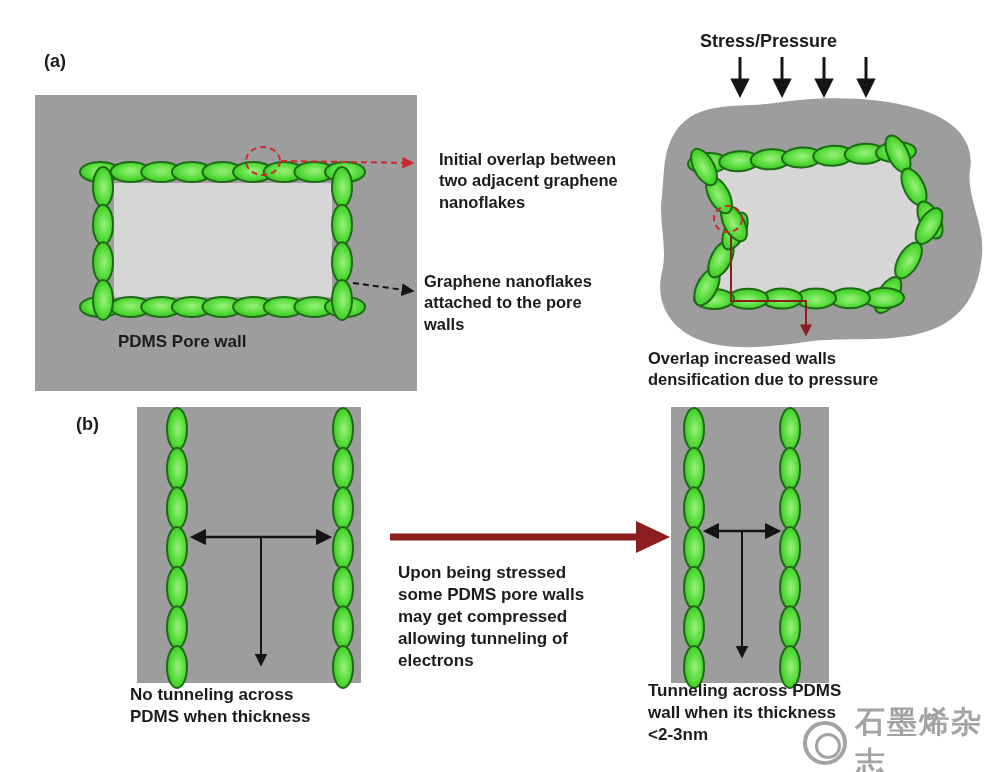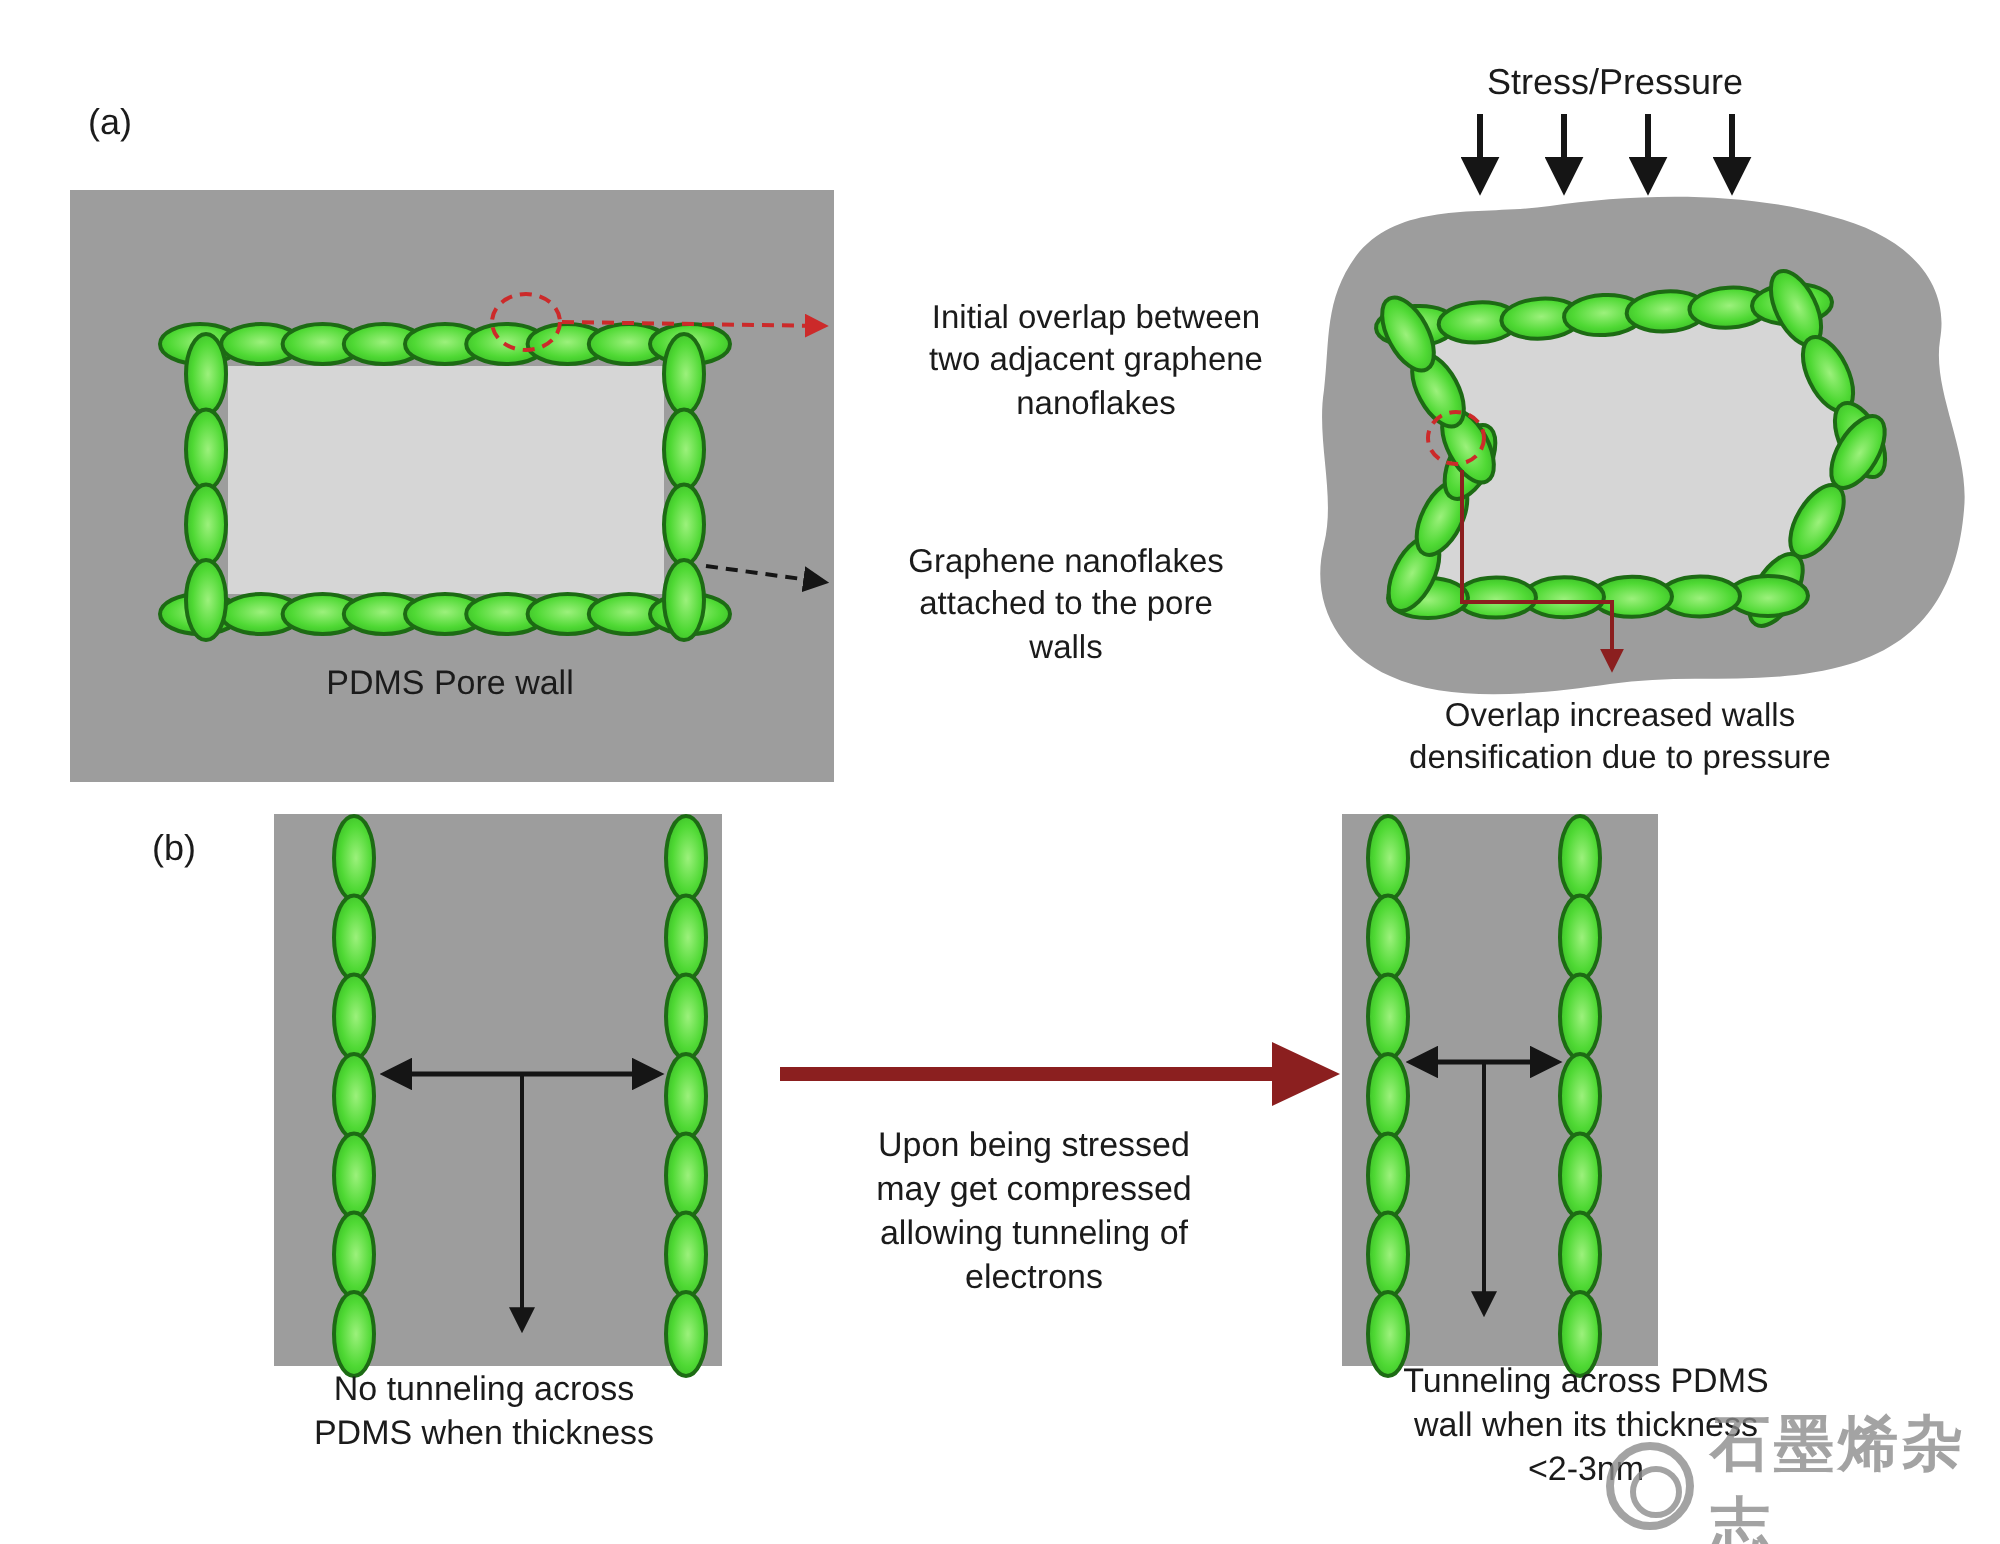--- a/index.html
+++ b/index.html
@@ -7,21 +7,21 @@
   body{position:relative;background:#ffffff;font-family:"Liberation Sans",sans-serif;
        color:var(--text,#1a1a1a);overflow:hidden}
   svg.layer{position:absolute;left:0;top:0;width:1000px;height:772px}
   .wall{fill:var(--pdms-gray,#9d9d9d)}
   .pore{fill:var(--pore-light,#d6d6d6)}
   .flake{fill:url(#flakeGrad);stroke:var(--flake-border,#1d6b14);stroke-width:2}
   .blk{stroke:#151515;fill:none}
   .red{stroke:var(--annotation-red,#cc2a2a);fill:none}
   .dred{stroke:var(--arrow-dark-red,#8b1f1f);fill:none}
   .dash{stroke-dasharray:6 4}
-  .txt{position:absolute;font-weight:normal;text-align:center;line-height:1.3;white-space:nowrap}
+  .txt{position:absolute;font-weight:bold;line-height:1.3;white-space:nowrap}
   .f18{font-size:18px}
   .f17{font-size:17px}
   .f16{font-size:16.5px}
   .watermark{position:absolute;left:803px;top:702px;display:flex;align-items:center;gap:8px;
              opacity:.78;color:var(--watermark-gray,#8a8a8a);font-weight:bold}
   .wm-logo{width:44px;height:44px;border:4px solid var(--watermark-gray,#8a8a8a);border-radius:50%;
            position:relative;flex:0 0 auto}
   .wm-logo::after{content:"";position:absolute;left:8px;top:8px;width:20px;height:20px;
                   border:3px solid var(--watermark-gray,#8a8a8a);border-radius:50%}
   .wm-text{font-size:30px;letter-spacing:2px}
@@ -200,20 +200,21 @@
 
 <div class="txt f18" style="left:76px;top:413px">(b)</div>
 
 <div class="txt f17" style="left:130px;top:684px;width:224px">
   <div>No tunneling across</div>
   <div>PDMS when thickness</div>
 </div>
 
 <div class="txt f17" style="left:398px;top:562px;width:238px">
   <div>Upon being stressed</div>
+  <div>some PDMS pore walls</div>
   <div>may get compressed</div>
   <div>allowing tunneling of</div>
   <div>electrons</div>
 </div>
 
 <div class="txt f17" style="left:648px;top:680px;width:290px">
   <div>Tunneling across PDMS</div>
   <div>wall when its thickness</div>
   <div>&lt;2-3nm</div>
 </div>

